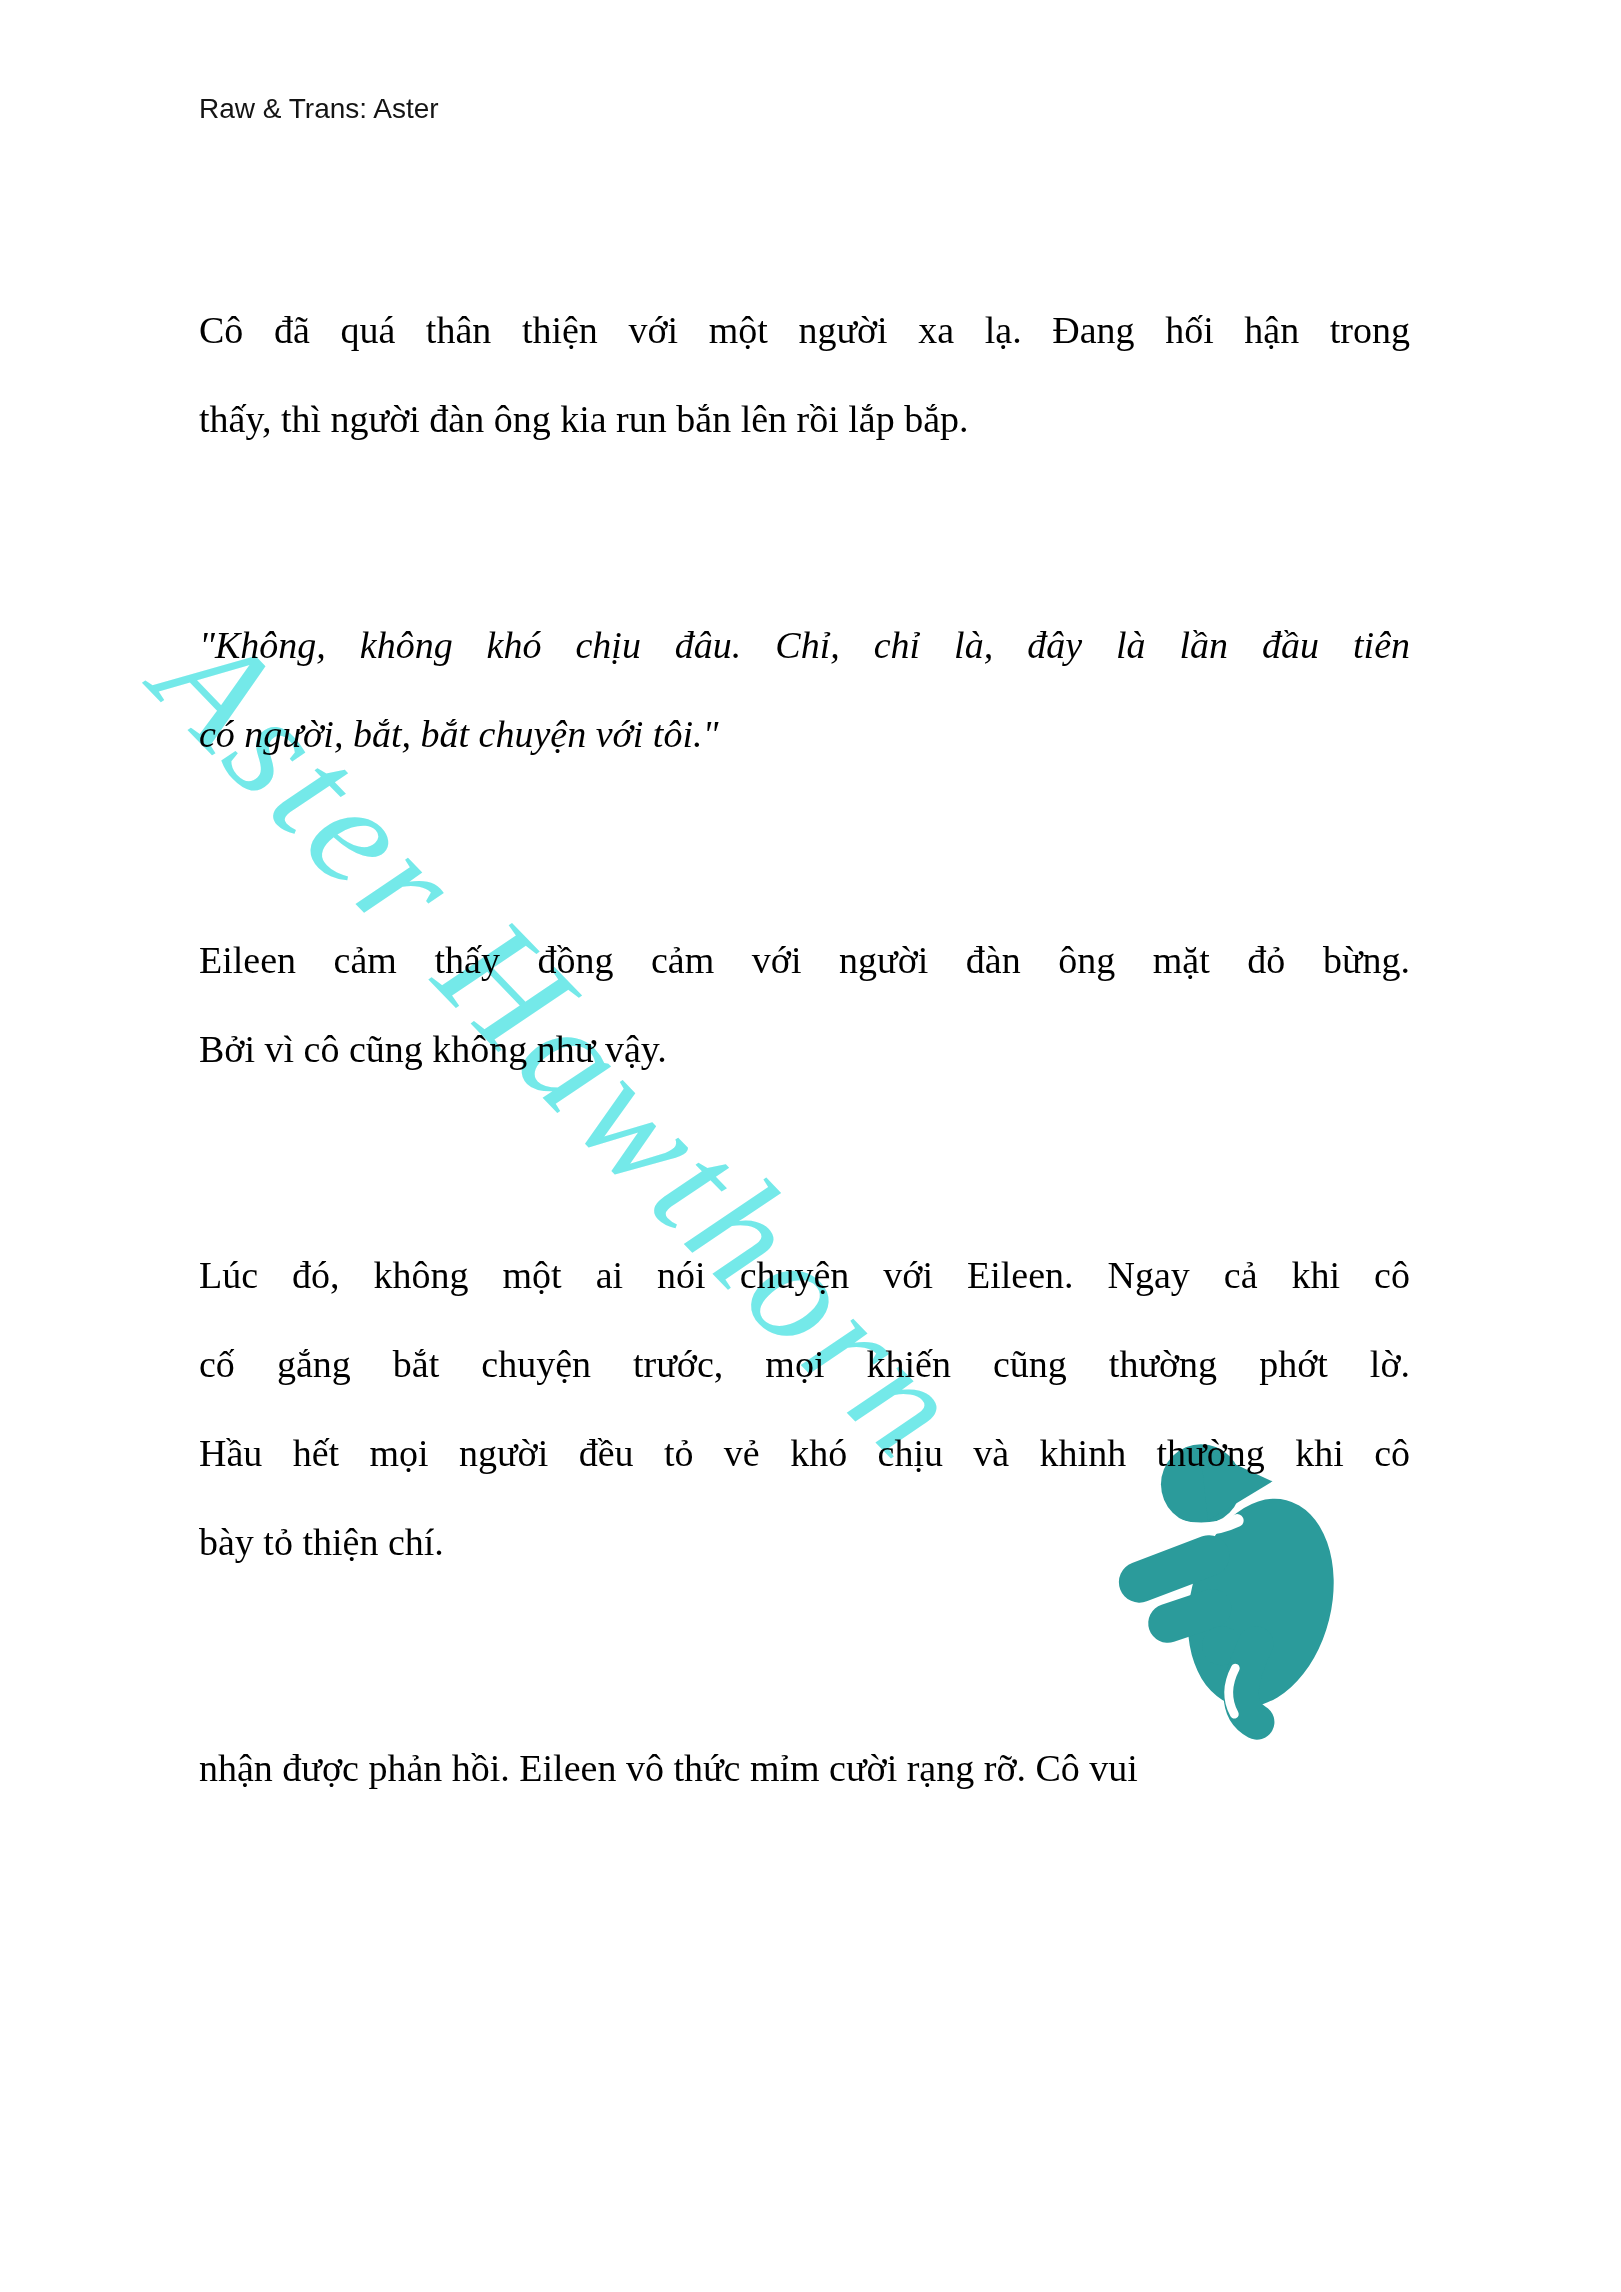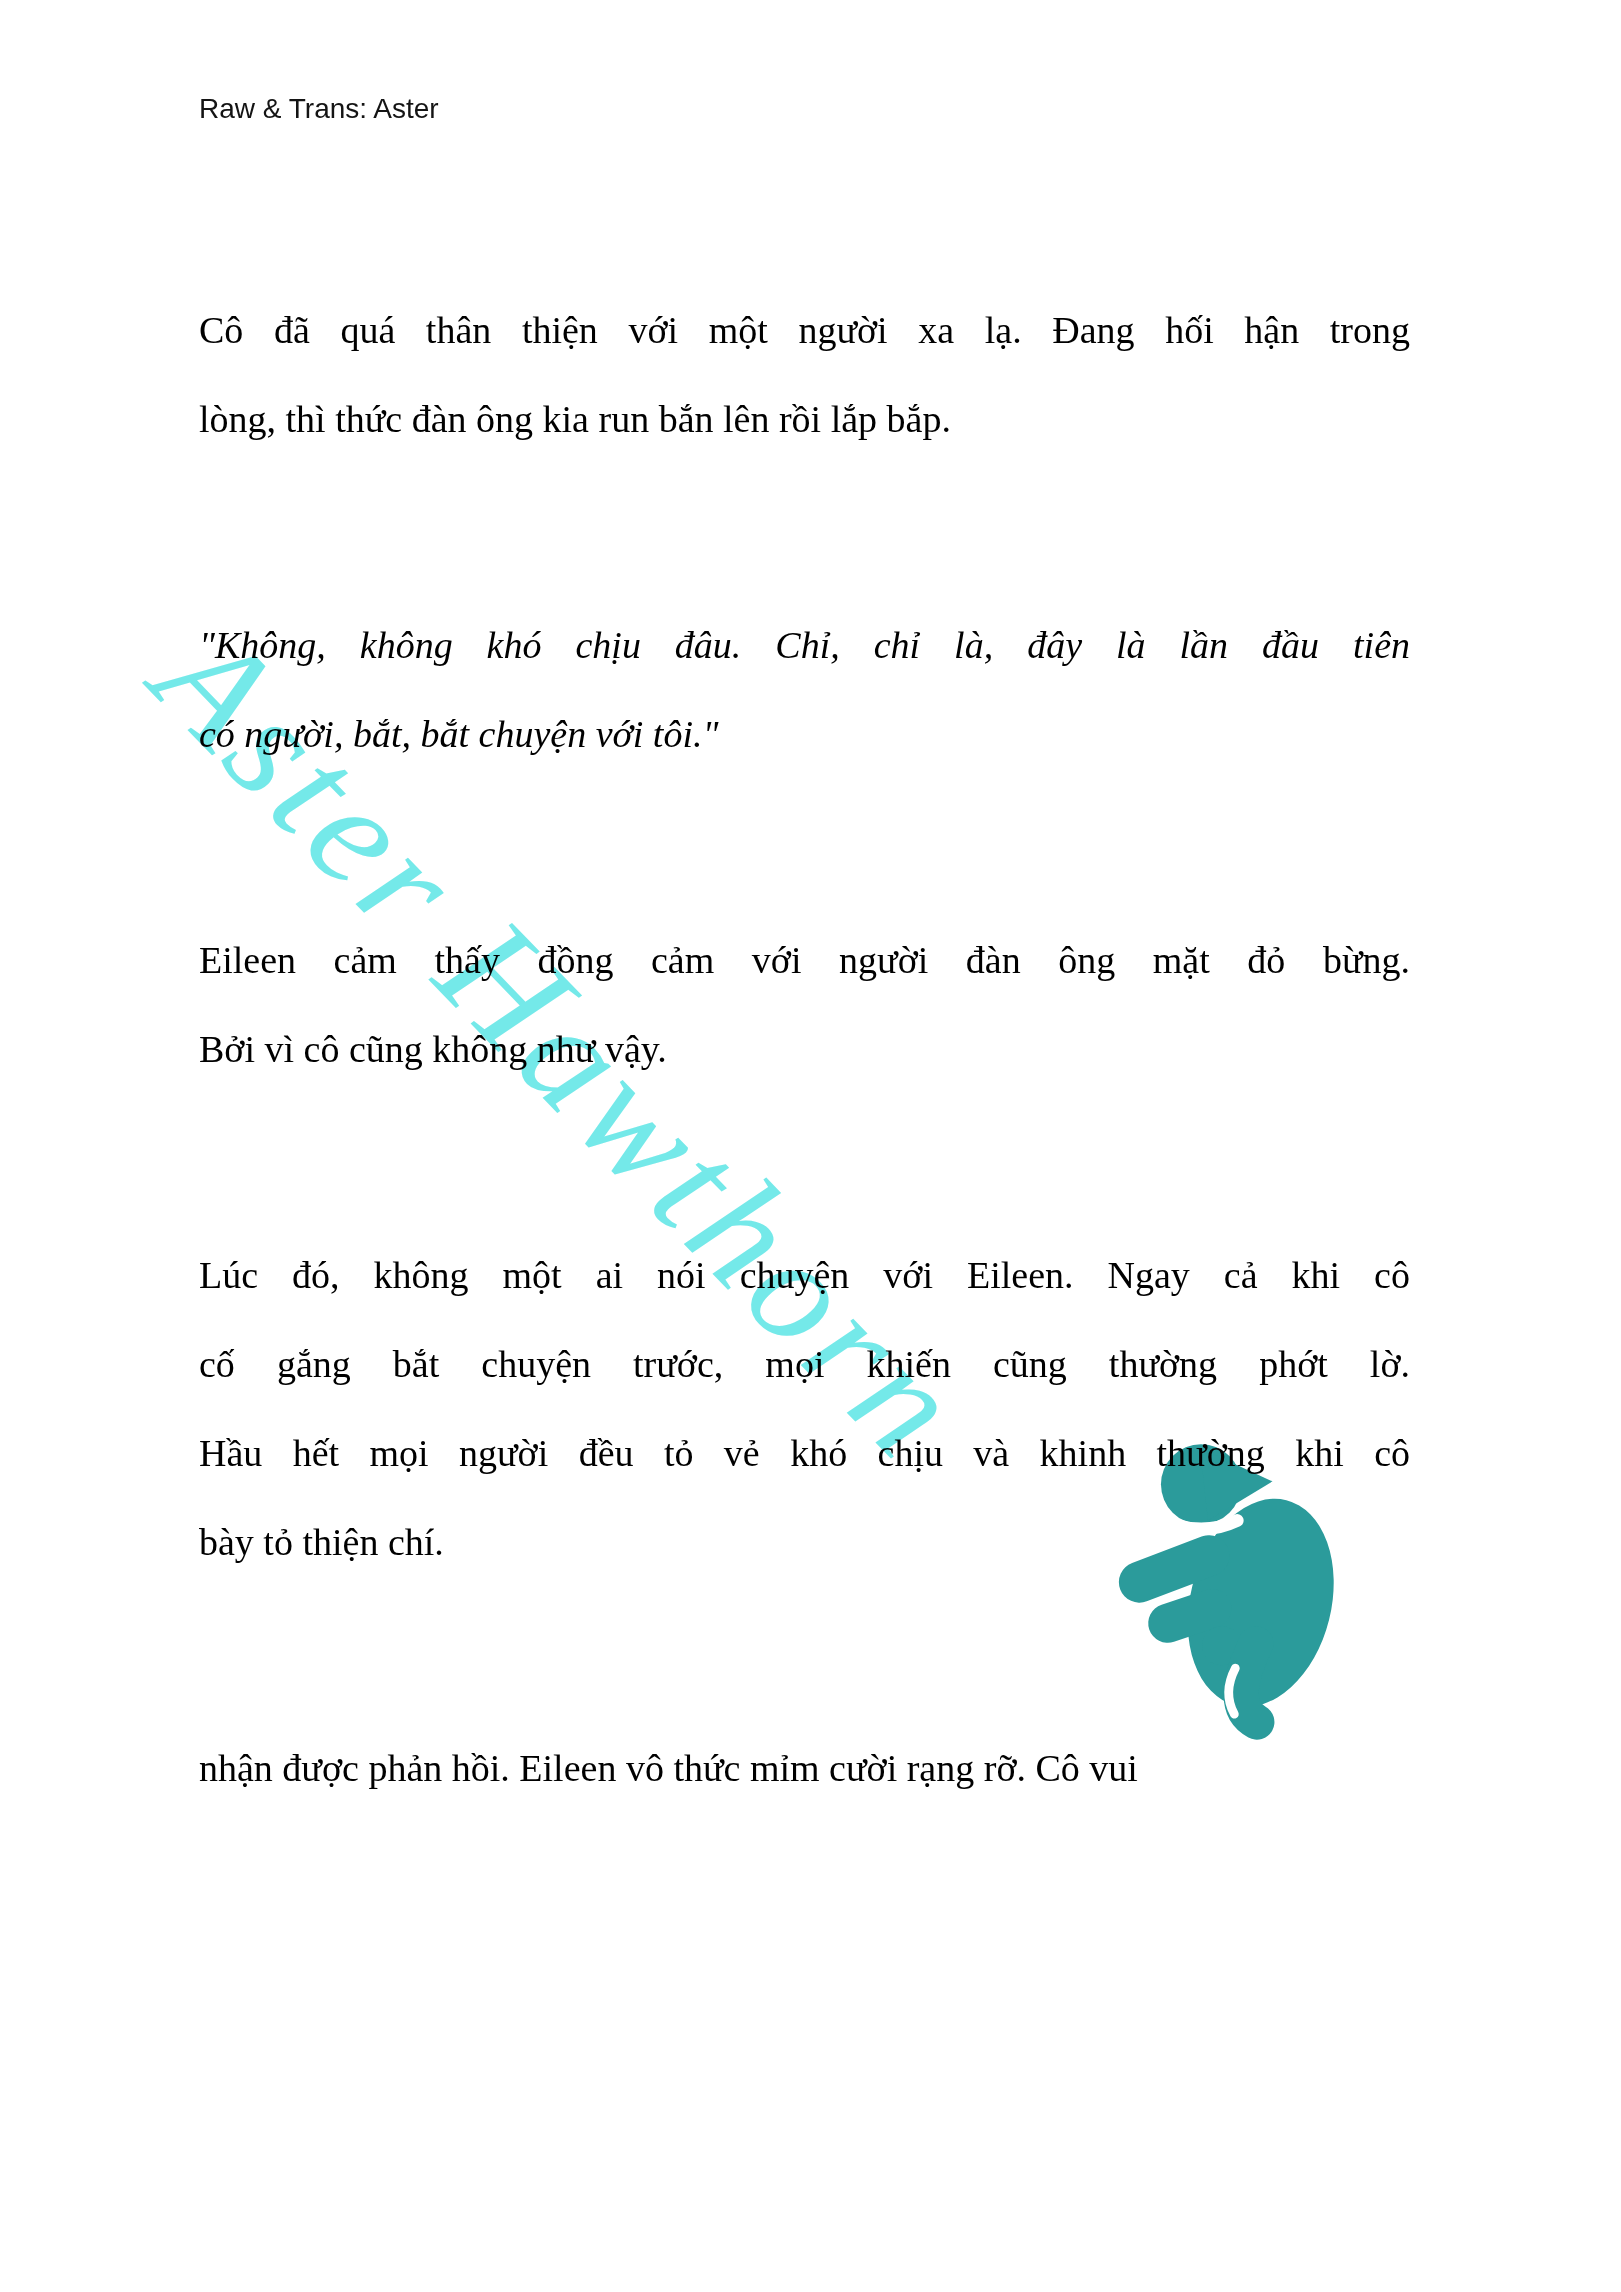--- a/index.html
+++ b/index.html
@@ -80,21 +80,21 @@
 
     <path class="ink-stroke" d="M145 212 C126 252 124 280 146 292" stroke-width="36" stroke-linecap="round"></path>
 
     <path class="carve" d="M40 80 Q84 106 126 86" stroke-width="13" stroke-linecap="round"></path>
     <path class="carve" d="M124 237 Q111 262 123 284" stroke-width="9" stroke-linecap="round"></path>
   </svg>
 
   <div class="bodytext" id="paragraphs">
       <div class="para normal">
         <div class="line just">Cô đã quá thân thiện với một người xa lạ. Đang hối hận trong</div>
-        <div class="line">lòng, thì thức đàn ông kia run bắn lên rồi lắp bắp.</div>
+        <div class="line">thấy, thì người đàn ông kia run bắn lên rồi lắp bắp.</div>
       </div>
       <div class="para italic">
         <div class="line just">"Không, không khó chịu đâu. Chỉ, chỉ là, đây là lần đầu tiên</div>
         <div class="line">có người, bắt, bắt chuyện với tôi."</div>
       </div>
       <div class="para normal">
         <div class="line just">Eileen cảm thấy đồng cảm với người đàn ông mặt đỏ bừng.</div>
         <div class="line">Bởi vì cô cũng không như vậy.</div>
       </div>
       <div class="para normal">

